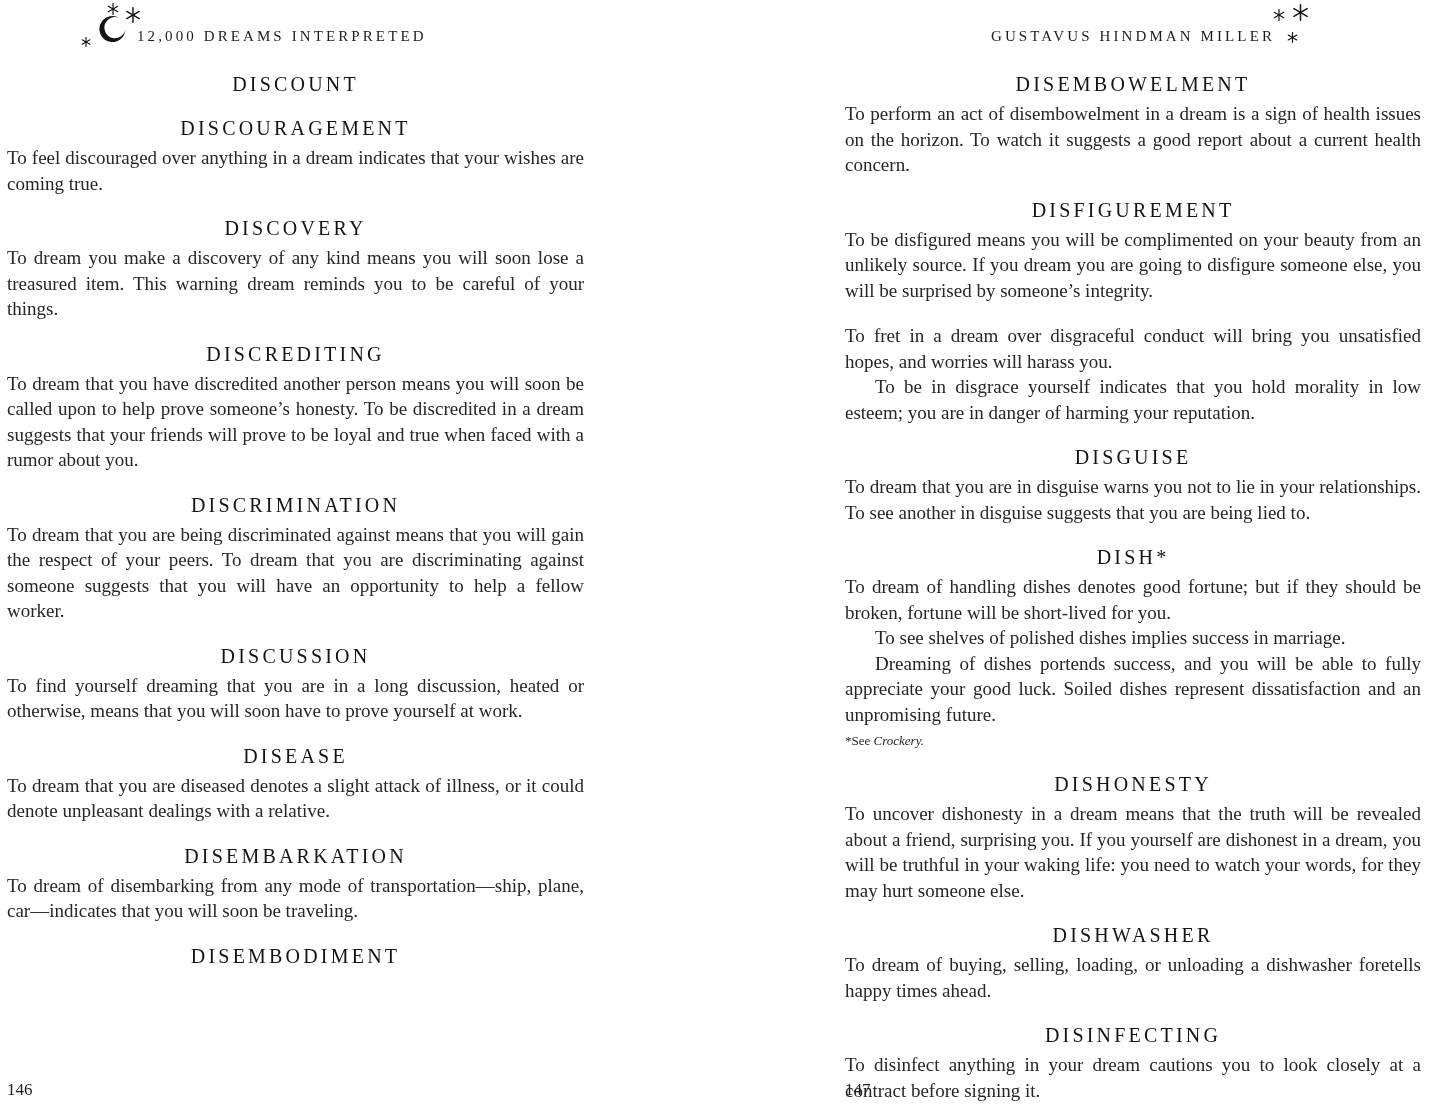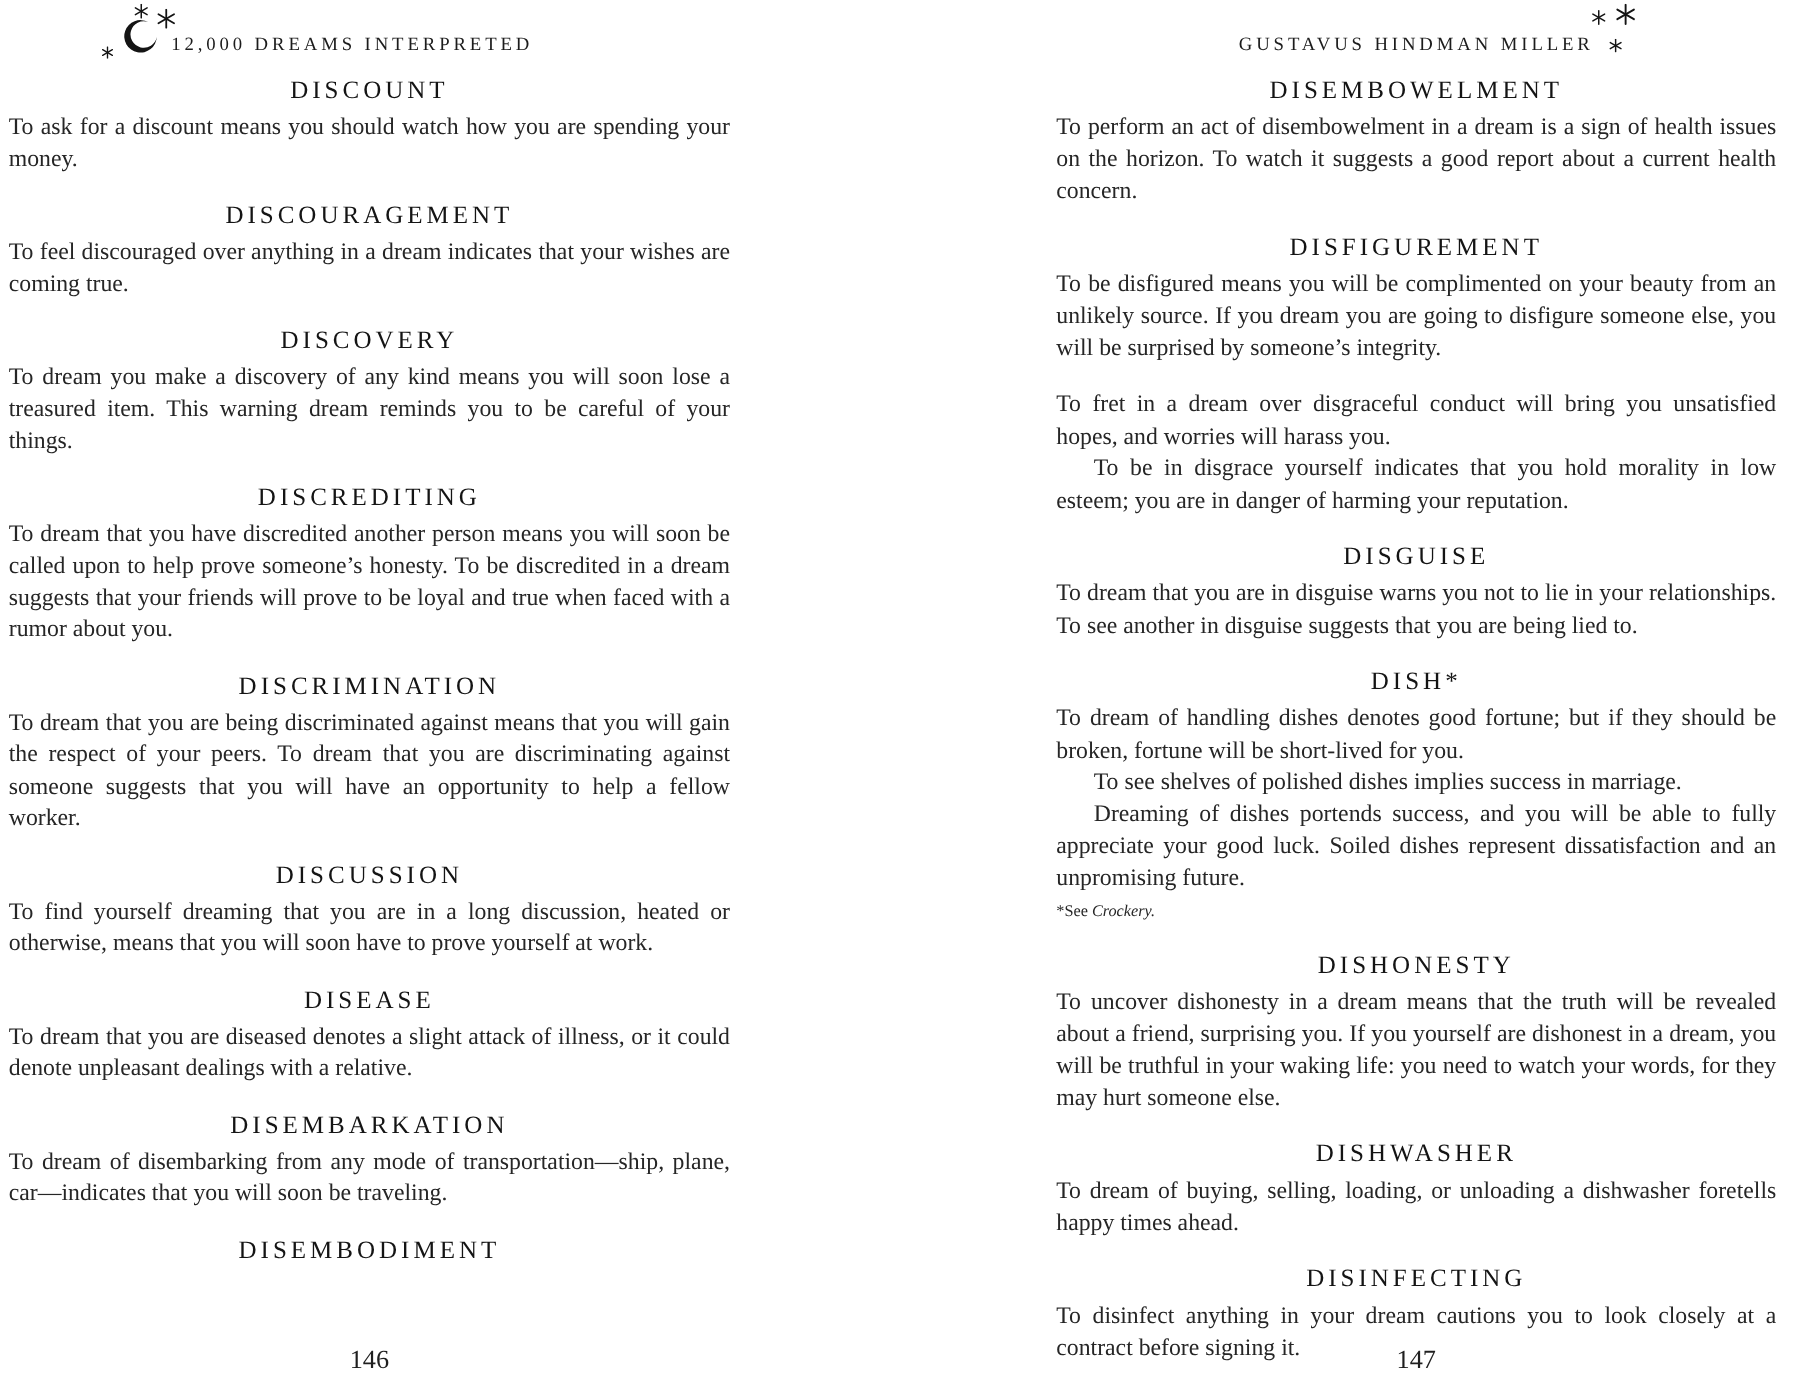--- a/index.html
+++ b/index.html
@@ -20,37 +20,37 @@
   }
   .left-head-wrap { position:absolute; top:27px; left:130px; }
   .left-head-wrap .running-head { position:relative; display:inline-block; }
   .right-head-wrap { position:absolute; top:27px; left:0; right:0; text-align:center; }
   .right-head-wrap .running-head { position:relative; display:inline-block; }
 
   .deco { position:absolute; }
   .deco svg { display:block; }
 
   
-  .entries { position:absolute; top:60px; left:0; right:0; }
+  .entries { position:absolute; top:72px; left:0; right:0; }
   .entry { margin-bottom:20px; }
   .term {
     text-align:center; font-weight:normal; color:#141414;
     font-size:20px; line-height:24px; letter-spacing:3.2px;
     margin-bottom:5px;
   }
   .entry p.body {
     font-size:19px; line-height:25.5px; text-align:justify; color:#262626;
   }
   .entry p.indent { text-indent:30px; }
   .footnote { font-size:13px; line-height:22px; margin-top:3px; color:#262626; }
   .footnote .ref { font-style:italic; }
 
   .page-number {
     position:absolute; bottom:8px; left:0; right:0;
-    text-align:center; font-size:21px; color:#1f1f1f;
+    text-align:left; font-size:17px; color:#1f1f1f;
   }
 </style>
 </head>
 <body>
 
 <div class="page page-left">
 
   <div class="left-head-wrap">
     <span class="running-head">12,000 DREAMS INTERPRETED</span>
 
@@ -79,21 +79,20 @@
         <line x1="10" y1="1" x2="10" y2="19"></line>
           <line x1="2.2" y1="5.5" x2="17.8" y2="14.5"></line>
           <line x1="2.2" y1="14.5" x2="17.8" y2="5.5"></line>
       </svg>
     </span>
   </div>
 
   <div class="entries">
       <section class="entry">
         <h2 class="term">DISCOUNT</h2>
-        <p class="body">To ask for a discount means you should watch how you are spending your money.</p>
       </section>
       <section class="entry">
         <h2 class="term">DISCOURAGEMENT</h2>
         <p class="body">To feel discouraged over anything in a dream indicates that your wishes are coming true.</p>
       </section>
       <section class="entry">
         <h2 class="term">DISCOVERY</h2>
         <p class="body">To dream you make a discovery of any kind means you will soon lose a treasured item. This warning dream reminds you to be careful of your things.</p>
       </section>
       <section class="entry">

